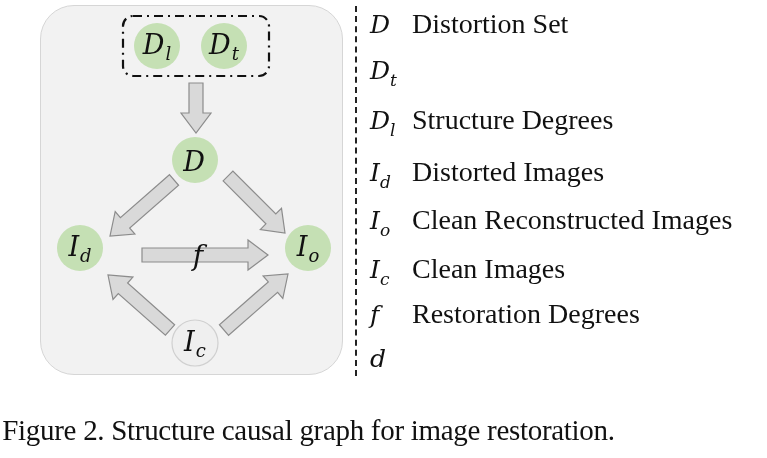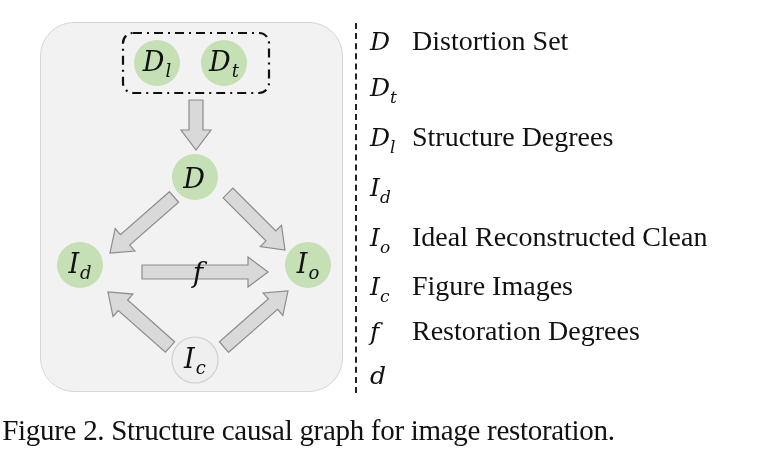--- a/index.html
+++ b/index.html
@@ -1,17 +1,17 @@
 <!DOCTYPE html>
 <html><head>
   <meta charset="utf-8">
   <style>
     html, body { margin: 0; padding: 0; background: #ffffff; }
     body { width: 767px; height: 458px; position: relative; overflow: hidden; font-family: "Liberation Serif", serif; color: #111; }
-    #figure { position: absolute; left: 0; top: 17px; width: 767px; height: 400px; }
+    #figure { position: absolute; left: 0; top: 0; width: 767px; height: 400px; }
     .panel { position: absolute; left: 40px; top: 5px; width: 303px; height: 370px; background: #f2f2f2; border: 1.5px solid #d6d6d6; border-radius: 34px; box-sizing: border-box; }
     svg#graph { position: absolute; left: 0; top: 0; }
     .node-label { position: absolute; font-family: "DejaVu Serif", serif; font-style: italic; font-size: 27px; color: #111; transform: translate(-50%, -50%); white-space: nowrap; line-height: 1; }
     .node-label sub { font-size: 18px; vertical-align: -6px; margin-left: 1px; }
     .f-label { position: absolute; font-family: "DejaVu Serif", serif; font-style: italic; font-size: 28px; color: #111; transform: translate(-50%, -50%); line-height: 1; }
     .divider { position: absolute; left: 355px; top: 6px; height: 370px; border-left: 2px dashed #222; }
     .legend { position: absolute; left: 370px; top: 8px; width: 390px; }
     .legend-item { position: absolute; left: 0; display: flex; align-items: baseline; white-space: nowrap; }
     .legend-sym { font-family: "DejaVu Serif", serif; font-style: italic; font-size: 25px; width: 42px; display: inline-block; }
     .legend-sym sub { font-size: 17px; vertical-align: -7px; }
@@ -56,28 +56,29 @@
       </div>
       <div class="legend-item" style="top: 48px;">
         <span class="legend-sym">D<sub>t</sub></span>
       </div>
       <div class="legend-item" style="top: 96px;">
         <span class="legend-sym">D<sub>l</sub></span>
         <span class="legend-text">Structure Degrees</span>
       </div>
       <div class="legend-item" style="top: 148px;">
         <span class="legend-sym">I<sub>d</sub></span>
+        <span class="legend-text">Distorted Images</span>
       </div>
       <div class="legend-item" style="top: 196px;">
         <span class="legend-sym">I<sub>o</sub></span>
-        <span class="legend-text">Ideal Reconstructed Clean</span>
+        <span class="legend-text">Clean Reconstructed Images</span>
       </div>
       <div class="legend-item" style="top: 245px;">
         <span class="legend-sym">I<sub>c</sub></span>
-        <span class="legend-text">Figure Images</span>
+        <span class="legend-text">Clean Images</span>
       </div>
       <div class="legend-item" style="top: 290px;">
         <span class="legend-sym">f</span>
         <span class="legend-text">Restoration Degrees</span>
       </div>
       <div class="legend-item" style="top: 336px;">
         <span class="legend-sym">d</span>
       </div>
     </div>
 </div>

